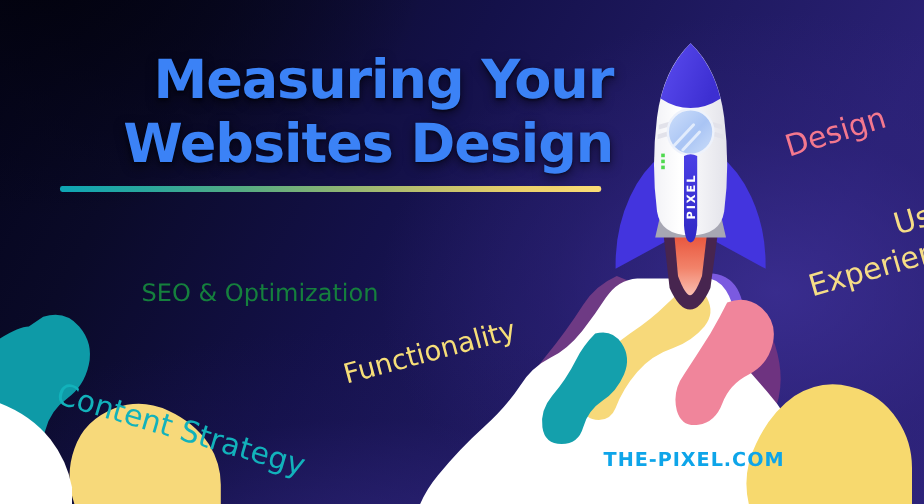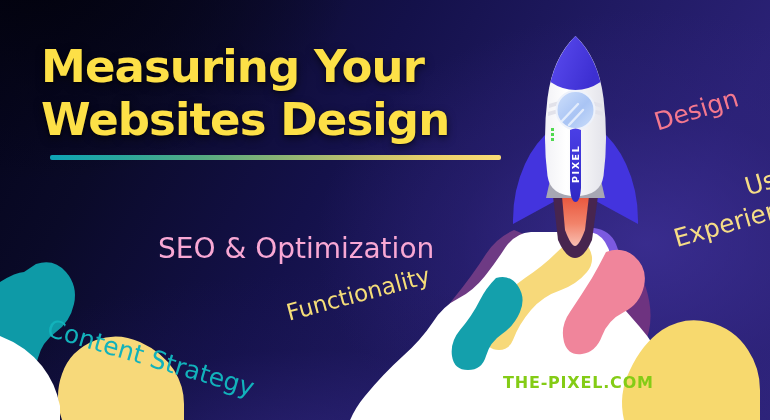--- a/index.html
+++ b/index.html
@@ -59,23 +59,24 @@
     left: 41px;
     top: 40px;
     width: 470px;
   }
   .headline-line {
     font-family: "DejaVu Sans", sans-serif;
     font-weight: 700;
     font-size: 45px;
     line-height: 53px;
     letter-spacing: -0.9px;
-    color: #fde047;
+    color: #3b82f6;
     text-shadow: 0 3px 9px rgba(0,0,0,0.55), 0 1px 2px rgba(0,0,0,0.5);
     white-space: nowrap;
+    text-align: right;
   }
   #title-underline {
     margin-top: 9px;
     margin-left: 9px;
     width: 451px;
     height: 5px;
     border-radius: 2px;
     background: linear-gradient(90deg,
         #0ea5b5 0%,
         #2aa79c 16%,
@@ -90,23 +91,22 @@
   .kw {
     position: absolute;
     white-space: nowrap;
     font-family: "DejaVu Sans", sans-serif;
     font-weight: 400;
     transform-origin: left center;
   }
   #kw-seo {
     left: 118px;
     top: 232px;
-    font-size: 28px;
-    color: #f9a8d4;
-    margin-left: 40px;
+    font-size: 20px;
+    color: #15803d;
   }
   #kw-content {
     left: 48px;
     top: 313px;
     font-size: 25px;
     color: #12b2bb;
     transform: rotate(16.5deg);
   }
   #kw-functionality {
     left: 287px;
@@ -138,21 +138,21 @@
 
   
   #site-url {
     position: absolute;
     left: 503px;
     top: 373px;
     font-family: "DejaVu Sans", sans-serif;
     font-weight: 700;
     font-size: 16px;
     letter-spacing: 0.8px;
-    color: #84cc16;
+    color: #0ea5e9;
   }
 
   
   #art {
     position: absolute;
     left: 0;
     top: 0;
     width: 770px;
     height: 420px;
   }

